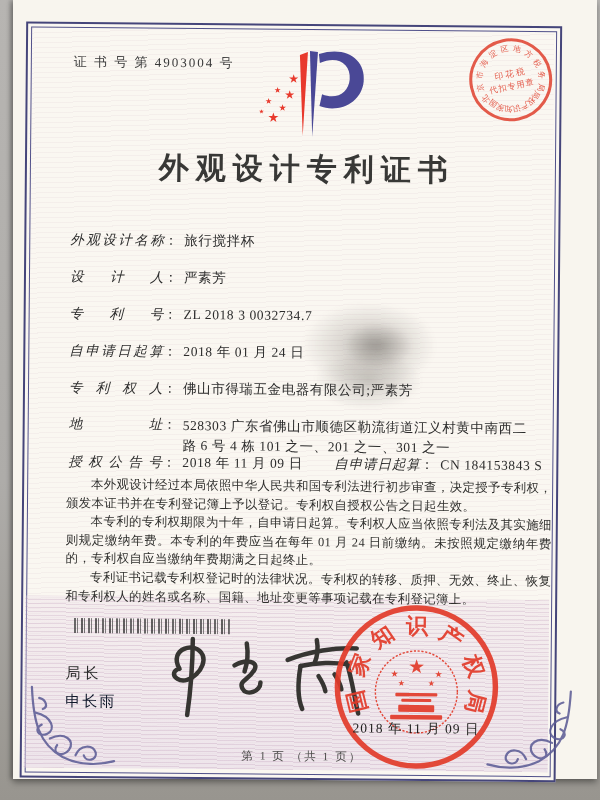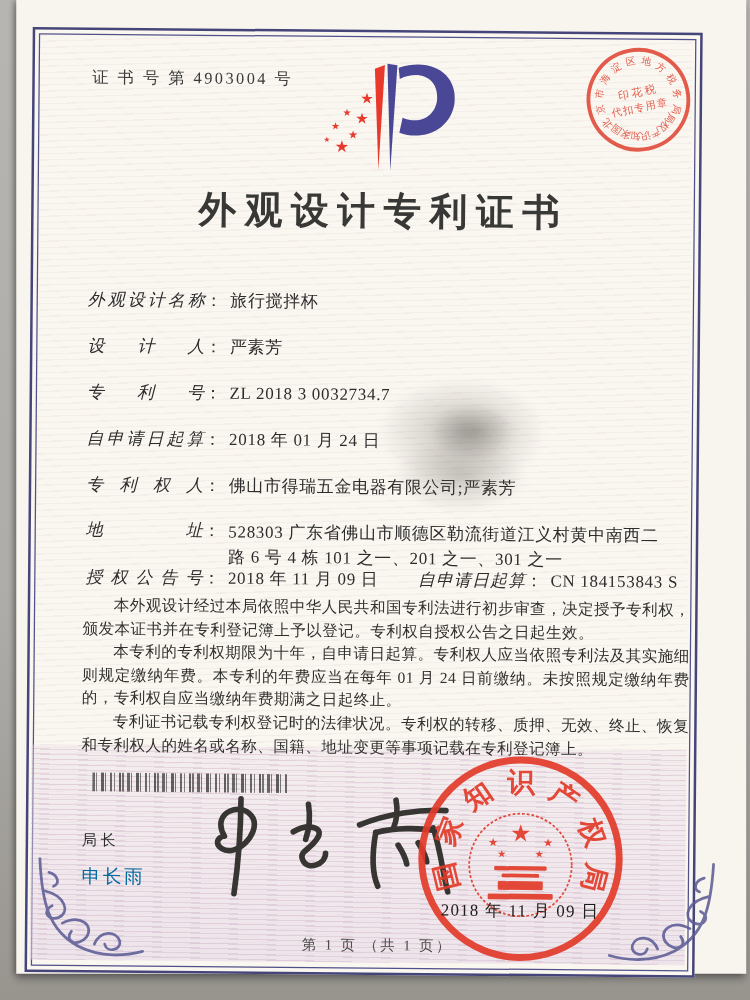--- a/index.html
+++ b/index.html
@@ -44,22 +44,22 @@
     position:absolute;left:54px;top:477px;width:486px;
     font-size:12.4px;line-height:18.6px;letter-spacing:.4px;color:#30302e;text-align:justify;
   }
   .paras p{margin:0;text-indent:2em;}
   .barcode{
     position:absolute;left:63px;top:620px;width:156px;height:15px;opacity:.75;
     background:repeating-linear-gradient(90deg,
       #3c3c3c 0 2px,transparent 2px 3px,#585858 3px 4px,transparent 4px 7px,
       #2f2f2f 7px 9px,transparent 9px 10px,#4a4a4a 10px 11px,transparent 11px 14px);
   }
-  .director-role{position:absolute;left:55px;top:666px;font-size:12px;letter-spacing:3px;color:#2b2b2b;font-family:"Liberation Sans",sans-serif;}
-  .director-name{position:absolute;left:55px;top:694px;font-size:15px;letter-spacing:2px;color:#0369a1;font-family:"Liberation Sans",sans-serif;text-align:center;}
+  .director-role{position:absolute;left:55px;top:666px;font-size:15px;letter-spacing:3px;color:#2b2b2b;font-family:"Liberation Sans",sans-serif;}
+  .director-name{position:absolute;left:55px;top:694px;font-size:15px;letter-spacing:2px;color:#0f172a;font-family:"Liberation Sans",sans-serif;text-align:center;}
   .signature{position:absolute;left:138px;top:636px;width:232px;height:90px;}
   .seal-main{position:absolute;left:321px;top:601px;width:170px;height:170px;opacity:.92;}
   .seal-date{
     position:absolute;left:318px;top:719px;width:176px;text-align:center;
     font-size:13.5px;letter-spacing:1px;color:#1d1d1b;z-index:5;
   }
   .seal-tax{position:absolute;left:451px;top:34px;width:88px;height:88px;transform:rotate(-12deg);opacity:.85;}
   .footer{
     position:absolute;left:0;width:100%;top:749px;text-align:center;
     font-size:11.5px;letter-spacing:2px;color:#4a4a48;z-index:5;

